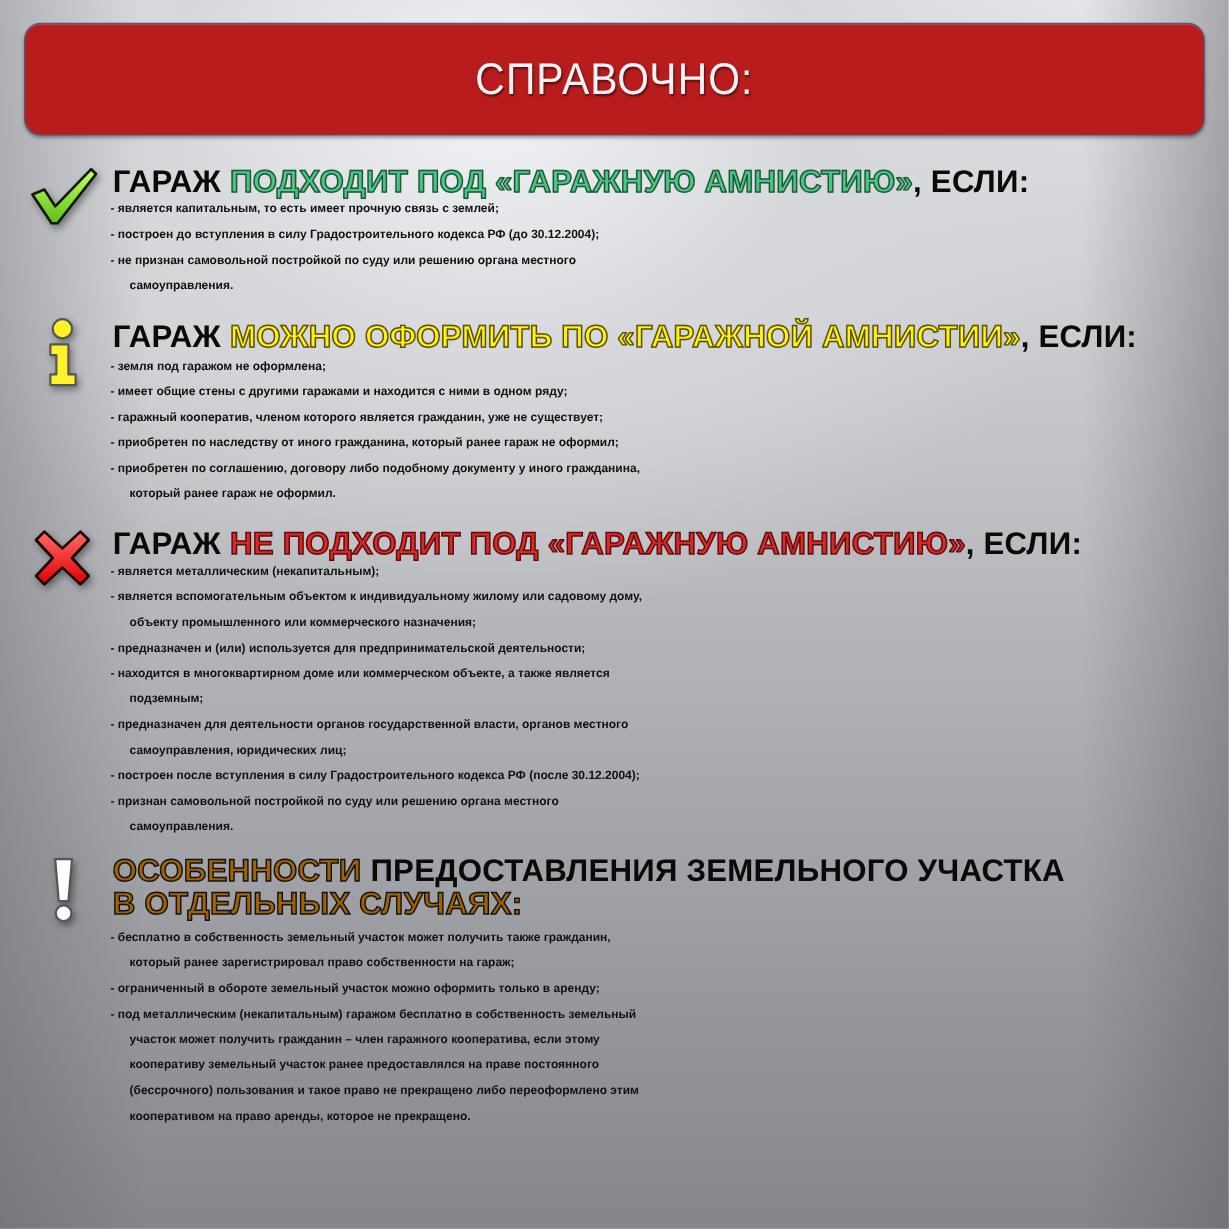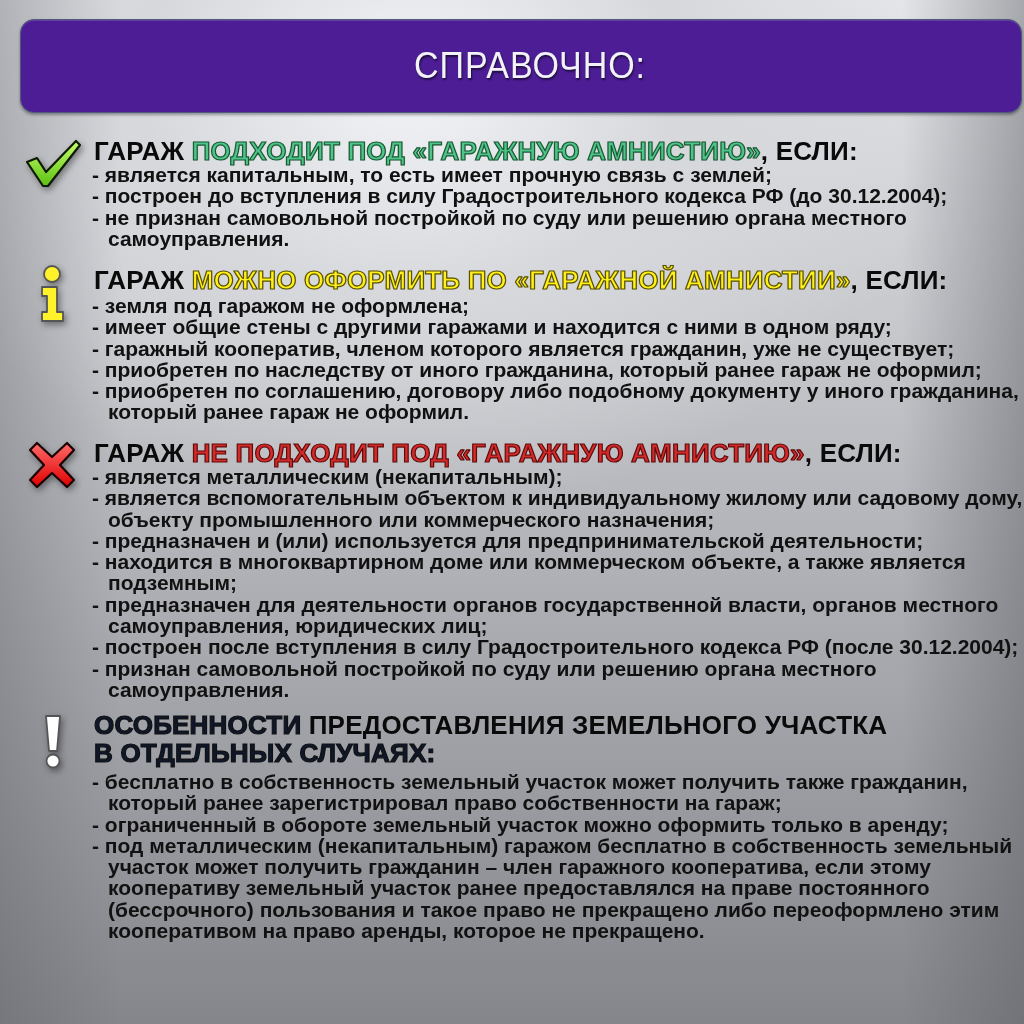--- a/index.html
+++ b/index.html
@@ -9,44 +9,44 @@
     background:
       radial-gradient(ellipse 75% 60% at 40% 8%, #f3f4f8 0%, #d7d8dc 35%, rgba(200,201,206,0) 70%),
       linear-gradient(180deg,#e6e7ea 0%,#c9cace 30%,#a7a8ad 65%,#85868b 100%);
   }
   body::after{
     content:"";position:absolute;inset:0;pointer-events:none;
     background:linear-gradient(90deg,rgba(90,92,98,.35) 0%,rgba(0,0,0,0) 12%,rgba(0,0,0,0) 88%,rgba(90,92,98,.45) 100%);
   }
   .header{
     position:absolute;left:20px;top:19px;width:982px;height:92px;
-    background:#4c1d95;border-radius:14px;
+    background:#b91c1c;border-radius:14px;
     border:1px solid #4e5b7c;
     box-shadow:0 2px 3px rgba(0,0,0,.35), inset 0 1px 0 rgba(255,255,255,.15);
-    display:flex;align-items:center;justify-content:center;z-index:2;padding-left:18px;
+    display:flex;align-items:center;justify-content:center;z-index:2;
   }
   .header-title{
     color:#f2f3f7;font-size:37px;font-weight:normal;letter-spacing:1px;
     text-shadow:1px 2px 2px rgba(0,0,0,.55);
     transform:scaleX(.92);
   }
   .section{position:absolute;left:0;width:1024px;z-index:2;}
   .icon{position:absolute;}
   .heading{
     position:absolute;left:94px;font-weight:bold;font-size:26px;color:#0a0a0a;
     white-space:nowrap;letter-spacing:.2px;
   }
   .hl{font-weight:bold;}
   .hl-green{color:#4cc48a;-webkit-text-stroke:1.2px #1d5a34;text-shadow:0 0 1px #1d5a34;}
   .hl-yellow{color:#ffef1a;-webkit-text-stroke:1.2px #5a5200;text-shadow:0 0 1px #5a5200;}
   .hl-red{color:#d42a2a;-webkit-text-stroke:1.2px #5c0a0a;}
-  .hl-white{color:#0f172a;-webkit-text-stroke:1.2px #111;}
+  .hl-white{color:#a16207;-webkit-text-stroke:1.2px #111;}
   ul.items{
     position:absolute;left:92px;margin:0;padding:0;list-style:none;
-    font-weight:bold;font-size:21px;color:#111;line-height:21.3px;
+    font-weight:bold;font-size:10px;color:#111;line-height:21.3px;
   }
   ul.items li{padding-left:16px;text-indent:-16px;white-space:pre-line;}
   ul.items li::before{content:"- ";}
   .icon svg{display:block;filter:drop-shadow(2px 3px 3px rgba(0,0,0,.4));}
 </style>
 </head>
 <body>
 
 <div class="header">
   <span class="header-title">СПРАВОЧНО:</span>

